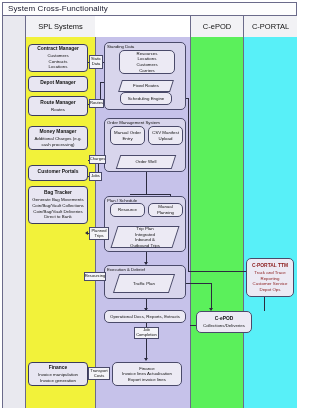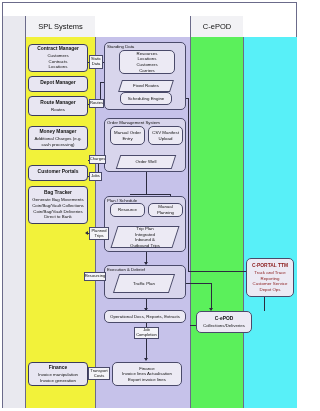--- a/index.html
+++ b/index.html
@@ -53,28 +53,34 @@
   .arw-r{border-top:2.4px solid transparent;border-bottom:2.4px solid transparent;border-left:3.4px solid #2b2b3f;}
   .arw-l{border-top:2.4px solid transparent;border-bottom:2.4px solid transparent;border-right:3.4px solid #2b2b3f;}
   .arw-d{border-left:2.4px solid transparent;border-right:2.4px solid transparent;border-top:3.4px solid #2b2b3f;}
 </style>
 </head>
 <body>
 
 <div id="page">
   <div class="outer-frame"></div>
 
+  <div class="title-bar">
+    <span>System Cross-Functionality</span>
+  </div>
 
   <div class="corner-cell"></div>
 
   <div class="hdr-cell" style="left:25px;width:70px;">
     <span>SPL Systems</span>
   </div>
   <div class="hdr-cell" style="left:190px;width:53px;">
     <span>C-ePOD</span>
+  </div>
+  <div class="hdr-cell" style="left:243px;width:54px;border-right:0;">
+    <span>C-PORTAL</span>
   </div>
 
   <div class="lane-left-edge"></div>
   <div class="lane lane-spl" style="left:25px;width:70px;"></div>
   <div class="lane lane-tms" style="left:95px;width:95px;"></div>
   <div class="lane lane-epod" style="left:190px;width:53px;"></div>
   <div class="lane lane-portal" style="left:243px;width:54px;"></div>
 
   <div class="ln lnh" style="left:88px;top:62px;width:20px;"></div>
   <div class="arw arw-r" style="left:107px;top:59.6px;"></div>

